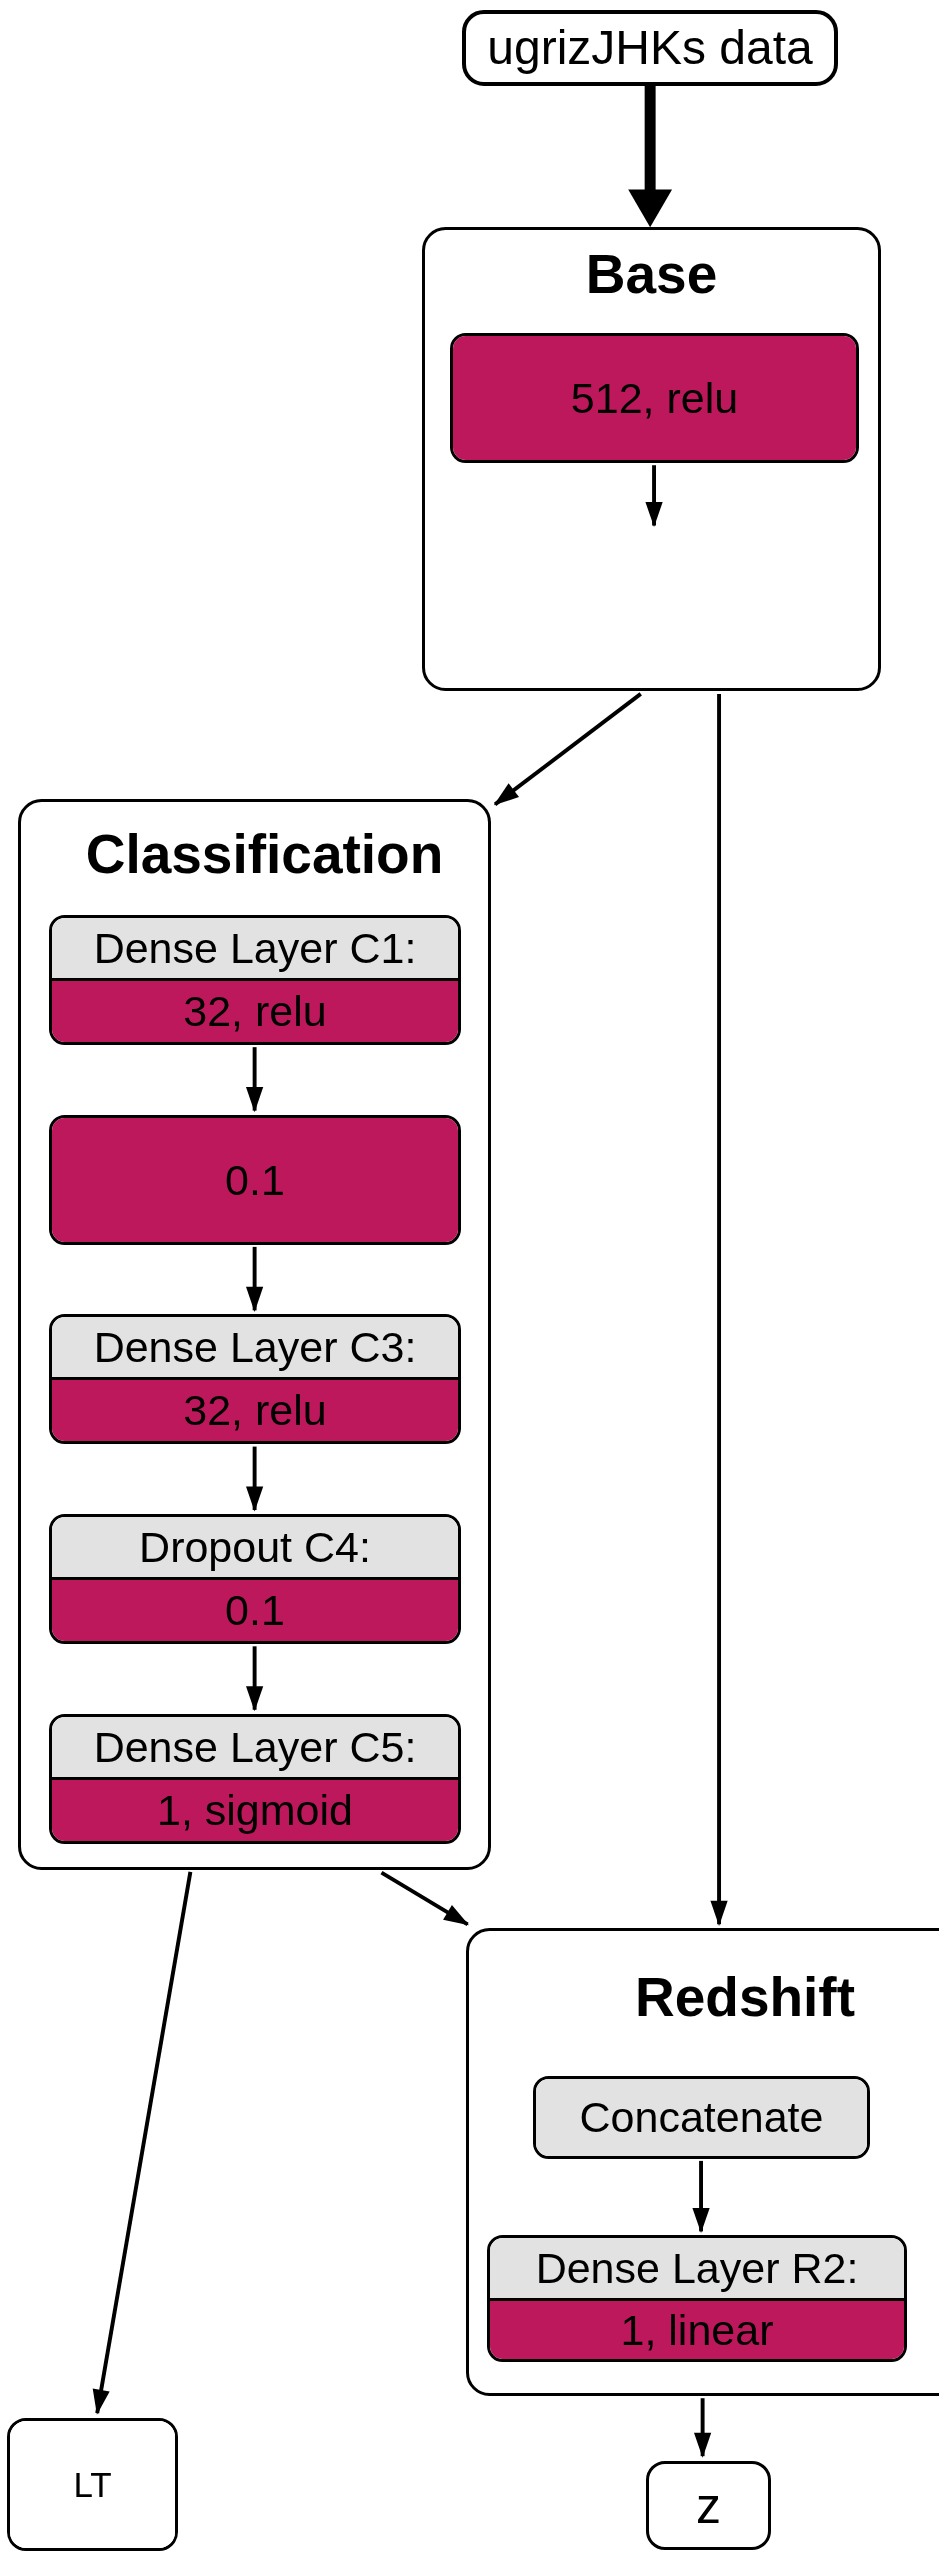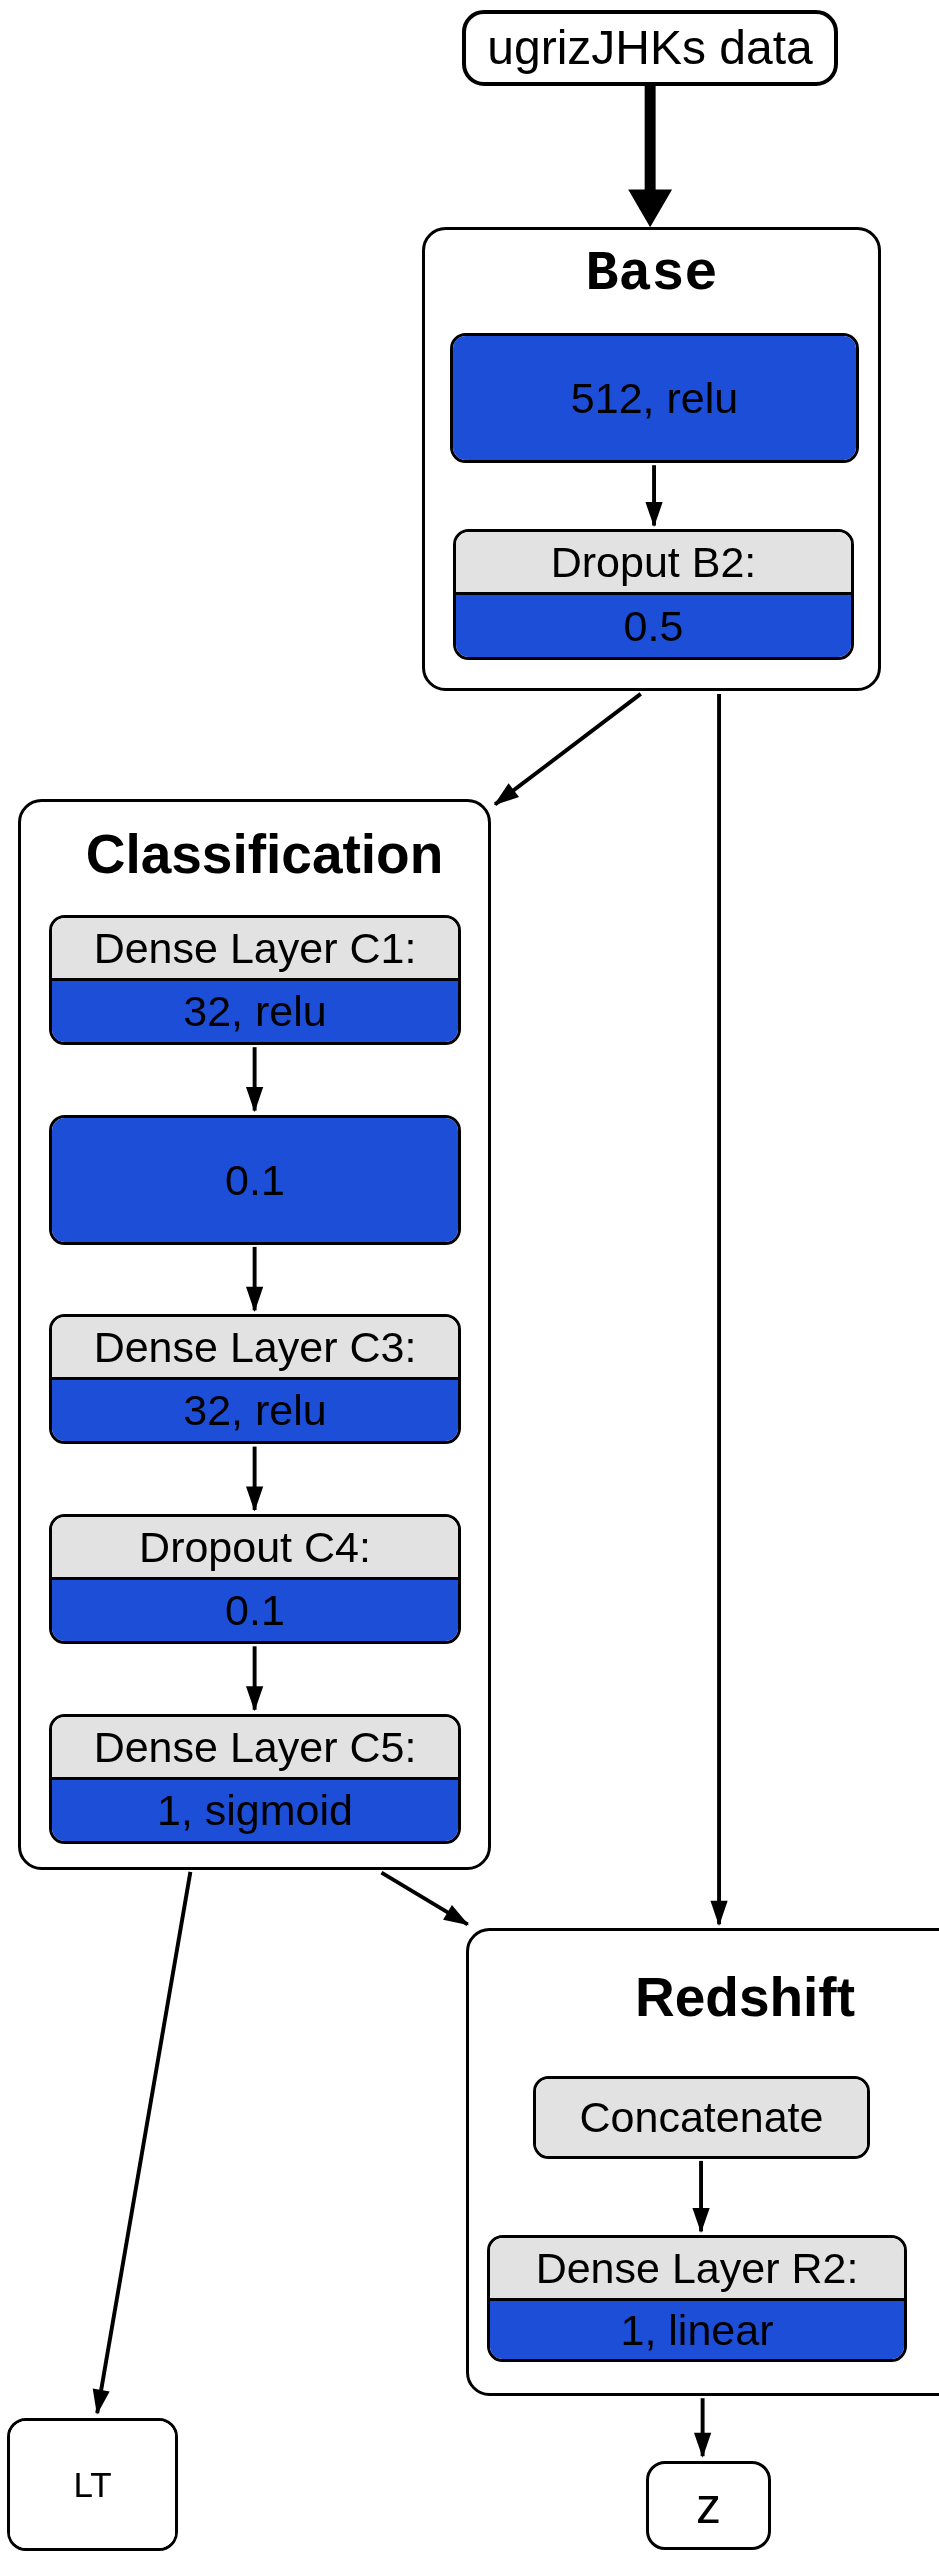--- a/index.html
+++ b/index.html
@@ -19,36 +19,36 @@
   #edges{position:absolute;left:0;top:0;z-index:3;pointer-events:none;}
   .record{
     position:absolute;box-sizing:border-box;display:flex;flex-direction:column;
     background:#ffffff;border:3.9px solid #000;border-radius:15.7px;overflow:hidden;z-index:4;
   }
   .cell{
     display:flex;align-items:center;justify-content:center;
     font-size:43px;line-height:1;white-space:nowrap;
   }
   .cell.hdr{background:#e2e2e2;border-bottom:3.9px solid #000;height:60px;flex:0 0 auto;}
-  .cell.bdy{background:#1d4ed8;flex:1;}
+  .cell.bdy{background:#be185d;flex:1;}
   .record.single .cell.hdr{border-bottom:none;height:auto;flex:1;}
   .record.plain .cell.top{background:#ffffff;border-bottom:3.9px solid #000;height:60px;flex:0 0 auto;font-size:47px;}
   .record.plain .cell.bot{background:#ffffff;flex:1;font-size:35px;}
   .simple{
     position:absolute;box-sizing:border-box;display:flex;align-items:center;justify-content:center;
     background:#ffffff;border:4.3px solid #000;border-radius:22px;z-index:4;line-height:1;
   }
 </style>
 </head>
 <body>
 
 <div id="canvas">
 
   <div class="container" style="left:422px;top:227px;width:459px;height:464px;">
-    <div class="container-title" style="top:17px;font-family:Liberation Mono, monospace;">Base</div>
+    <div class="container-title" style="top:17px;">Base</div>
   </div>
 
   <div class="container" style="left:18px;top:799px;width:473px;height:1071px;">
     <div class="container-title" style="top:25px;margin-left:20px;">Classification</div>
   </div>
 
   <div class="container" style="left:466px;top:1928px;width:558px;height:468px;">
     <div class="container-title" style="top:39px;">Redshift</div>
   </div>
 
@@ -79,24 +79,20 @@
   </svg>
 
   <div class="simple" style="left:462px;top:10.2px;width:376px;height:76px;font-size:48px;">
     <span>ugrizJHKs data</span>
   </div>
 
   <div class="record" style="left:450px;top:333px;width:409px;height:130px;">
     <div class="cell bdy">512, relu</div>
   </div>
 
-  <div class="record" style="left:453px;top:529px;width:401px;height:131px;">
-    <div class="cell hdr">Droput B2:</div>
-    <div class="cell bdy">0.5</div>
-  </div>
 
   <div class="record" style="left:49px;top:915px;width:412px;height:130px;">
     <div class="cell hdr">Dense Layer C1:</div>
     <div class="cell bdy">32, relu</div>
   </div>
 
   <div class="record" style="left:49px;top:1115px;width:412px;height:130px;">
     <div class="cell bdy">0.1</div>
   </div>
 

